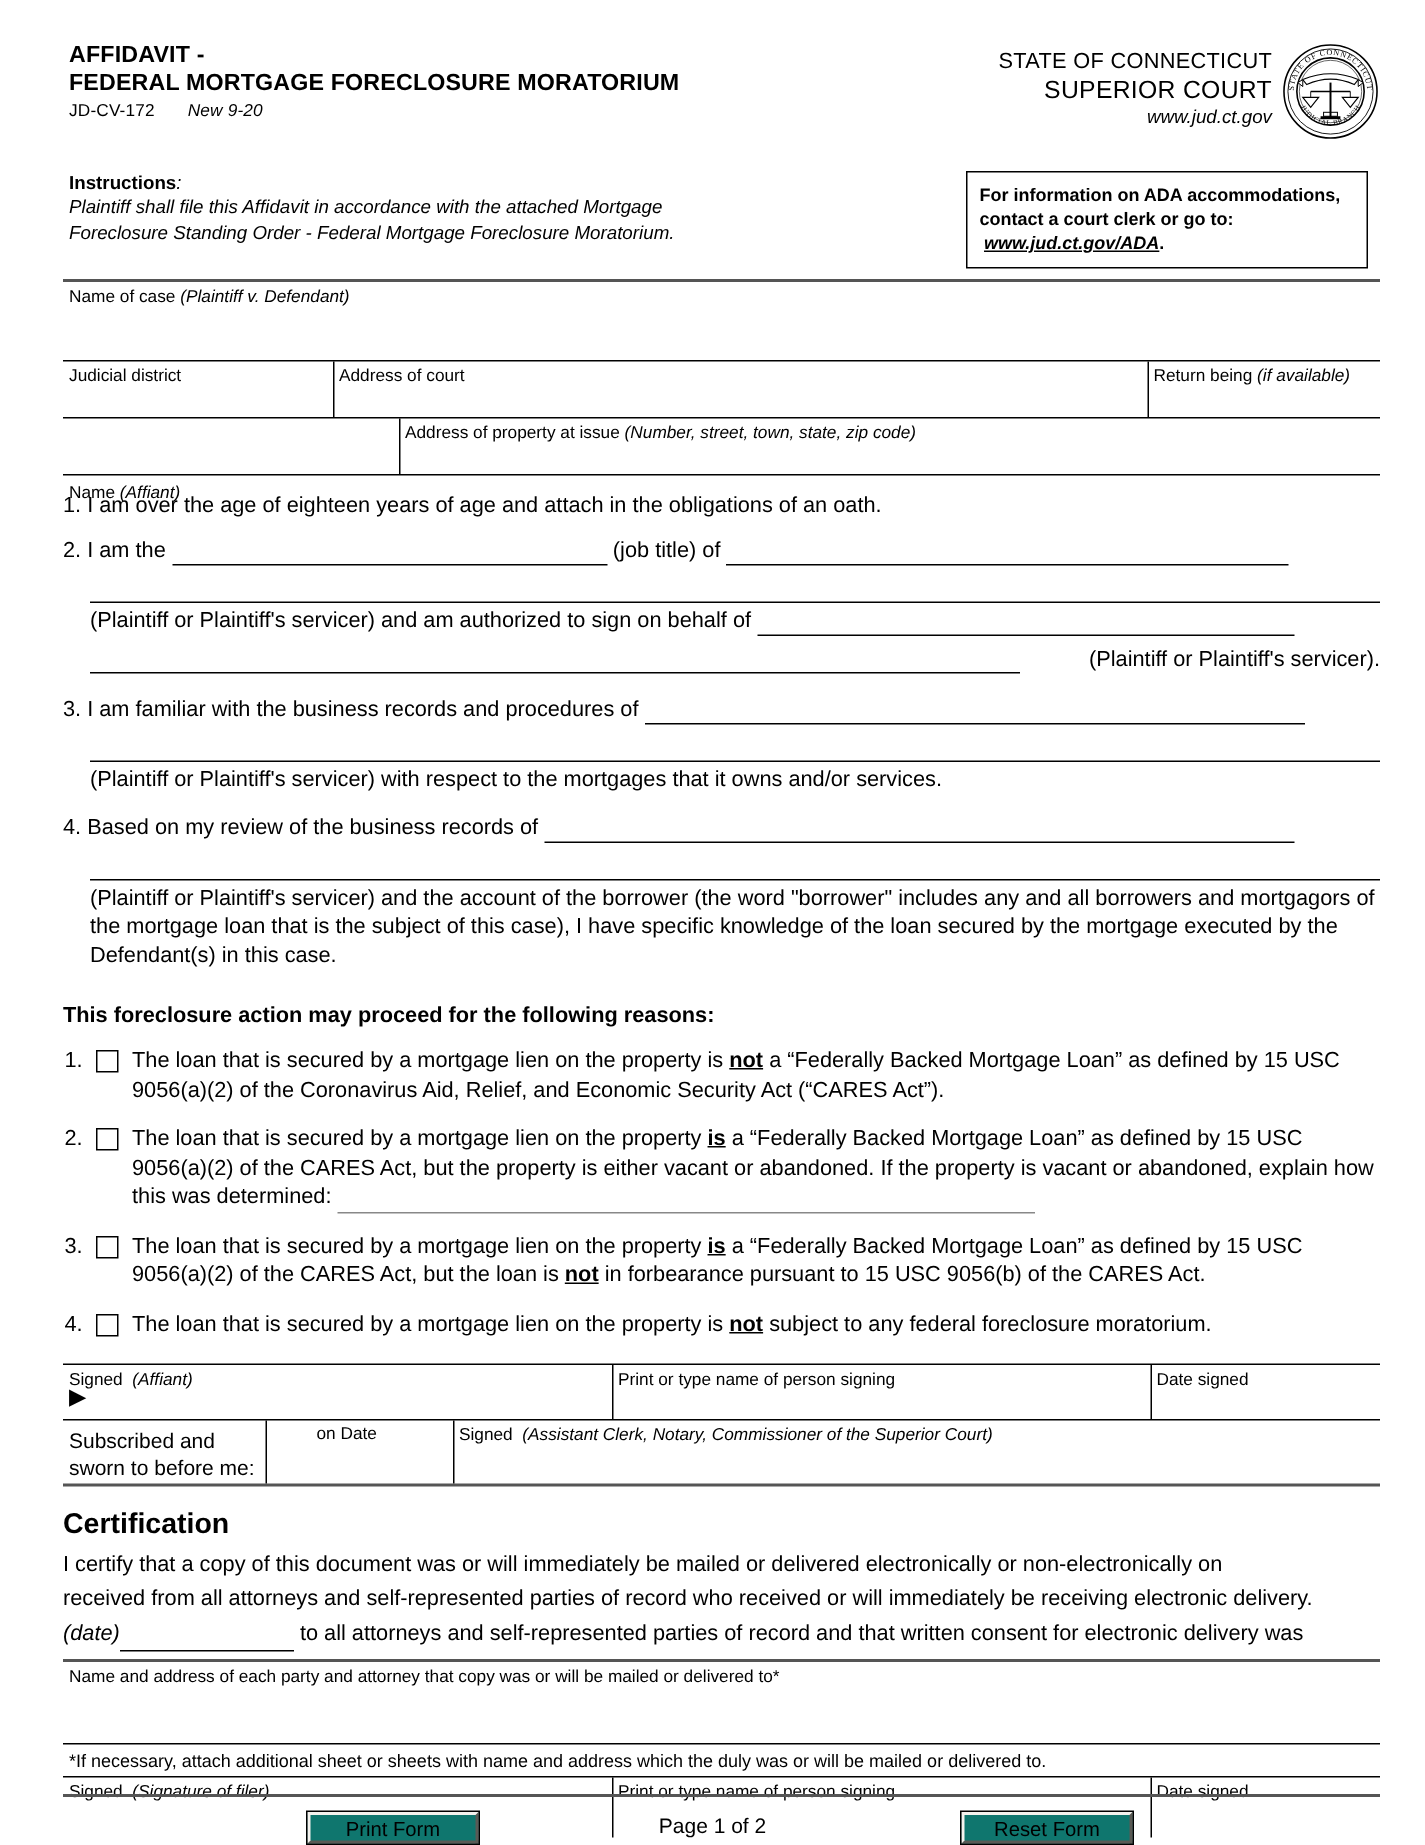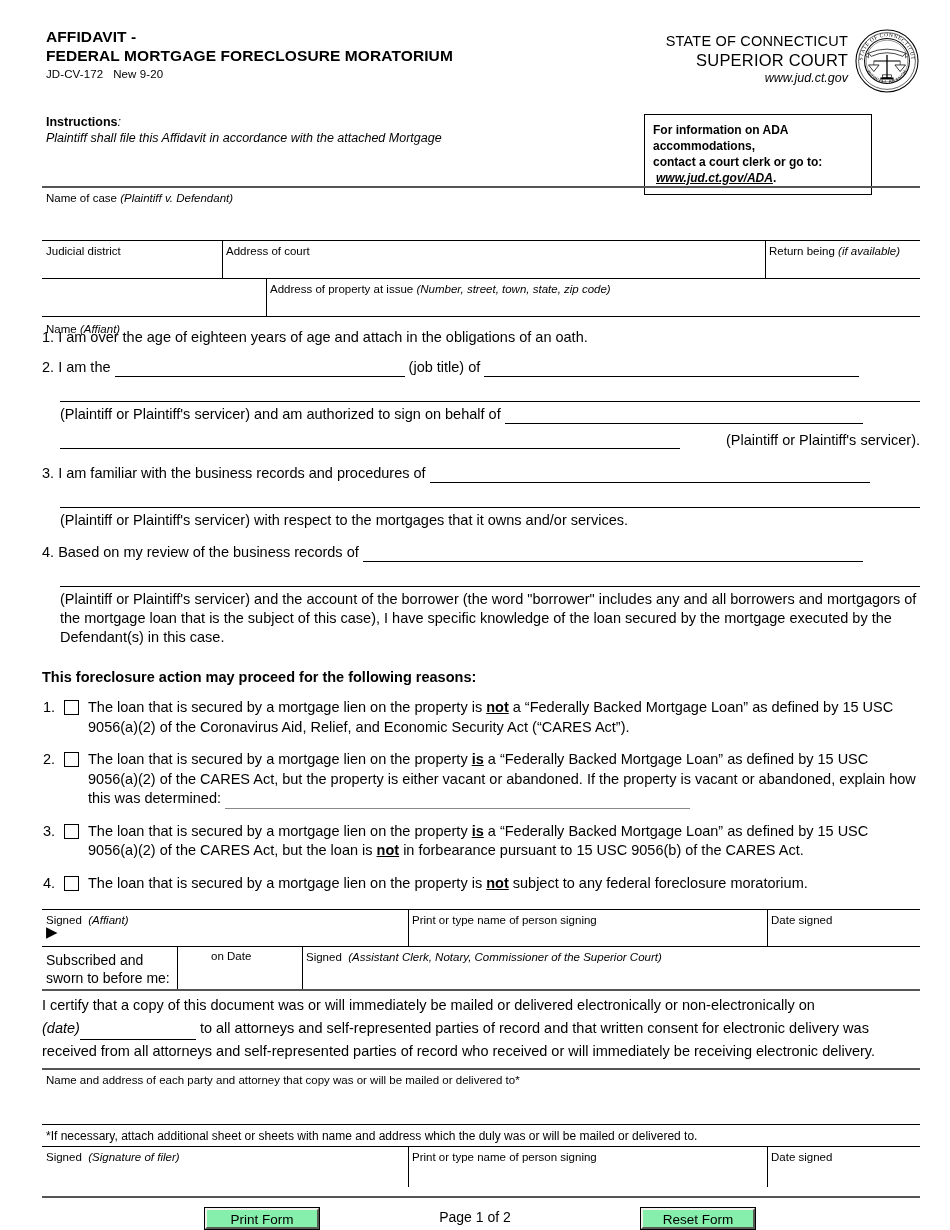--- a/index.html
+++ b/index.html
@@ -41,21 +41,21 @@
     font-size: 15.5px;
     font-weight: bold;
     line-height: 19px;
     letter-spacing: 0.1px;
   }
   .form-number {
     font-size: 11.5px;
     margin-top: 3px;
     letter-spacing: 0.1px;
   }
-  .form-number .rev { margin-left: 10px; }
+  .form-number .rev { margin-left: 22px; font-style: italic; }
 
   .hdr-right {
     position: absolute;
     right: 72px;
     top: 10px;
     text-align: right;
   }
   .state-line {
     font-size: 14.5px;
     line-height: 18px;
@@ -100,21 +100,21 @@
   .instr-head .colon { font-weight: normal; font-style: italic; }
   .instr-body {
     font-size: 12.5px;
     font-style: italic;
     line-height: 16.5px;
   }
   .ada-box {
     position: absolute;
     left: 598px;
     top: 0;
-    width: 228px;
+    width: 268px;
     border: 1px solid #000;
     padding: 7px 8px 8px 8px;
     box-sizing: border-box;
     font-size: 12px;
     font-weight: bold;
     line-height: 16px;
   }
   .ada-link {
     font-style: italic;
     text-decoration: underline;
@@ -280,21 +280,21 @@
   .footer-inner {
     position: relative;
     height: 34px;
     margin-top: 10px;
   }
   .btn {
     position: absolute;
     top: 0;
     width: 114px;
     height: 21px;
-    background: #86efac;
+    background: #0f766e;
     border-top: 2px solid #f4f2ee;
     border-left: 2px solid #f4f2ee;
     border-right: 2px solid #5a5a55;
     border-bottom: 2px solid #5a5a55;
     outline: 1px solid #000;
     font-family: "Liberation Sans", sans-serif;
     font-size: 13.5px;
     line-height: 19px;
     text-align: center;
     color: #000;
@@ -359,20 +359,21 @@
         <rect x="40" y="75" width="20" height="3" fill="#000"></rect>
         <rect x="43" y="71" width="14" height="4" fill="none" stroke="#000" stroke-width="1"></rect>
       </svg>
     </div>
   </div>
 
   <div class="instr-row">
     <div class="instructions">
       <div class="instr-head"><span>Instructions</span><span class="colon">:</span></div>
       <div class="instr-body">Plaintiff shall file this Affidavit in accordance with the attached Mortgage</div>
+      <div class="instr-body">Foreclosure Standing Order - Federal Mortgage Foreclosure Moratorium.</div>
     </div>
     <div class="ada-box">
       <div>For information on ADA accommodations,</div>
       <div>contact a court clerk or go to:</div>
       <div><span class="ada-link">www.jud.ct.gov/ADA</span><span class="ada-dot">.</span></div>
     </div>
   </div>
 
   <div class="tbl">
 
@@ -502,27 +503,28 @@
       <div class="big-label" style="position:absolute; left:0; top:0; width:135px;">
         <div>Subscribed and</div>
         <div>sworn to before me:</div>
       </div>
       <div class="sm-on-date" style="position:absolute; left:135px; top:0;padding-left:34px;">on Date</div>
       <div class="sig-label" style="position:absolute; left:260px; top:0;"><span>Signed</span>&nbsp; <i>(Assistant Clerk, Notary, Commissioner of the Superior Court)</i></div>
     </div>
     <div class="rule-thick"></div>
   </div>
 
+  <div class="cert-head">Certification</div>
   <div class="cert-body">
     <div>I certify that a copy of this document was or will immediately be mailed or delivered electronically or non-electronically on</div>
+    <div>received from all attorneys and self-represented parties of record who received or will immediately be receiving electronic delivery.</div>
     <div>
       <i>(date)</i><span class="date-blank"></span>
       <span>to all attorneys and self-represented parties of record and that written consent for electronic delivery was</span>
     </div>
-    <div>received from all attorneys and self-represented parties of record who received or will immediately be receiving electronic delivery.</div>
   </div>
 
   <div class="sig-tbl" style="margin-top:5px;">
     <div class="rule-thick"></div>
     <div class="fld-row" style="height:54px;">
       <div class="note-line">Name and address of each party and attorney that copy was or will be mailed or delivered to*</div>
     </div>
     <div class="rule-thin"></div>
     <div class="footnote">*If necessary, attach additional sheet or sheets with name and address which the duly was or will be mailed or delivered to.</div>
     <div class="rule-thin"></div>

